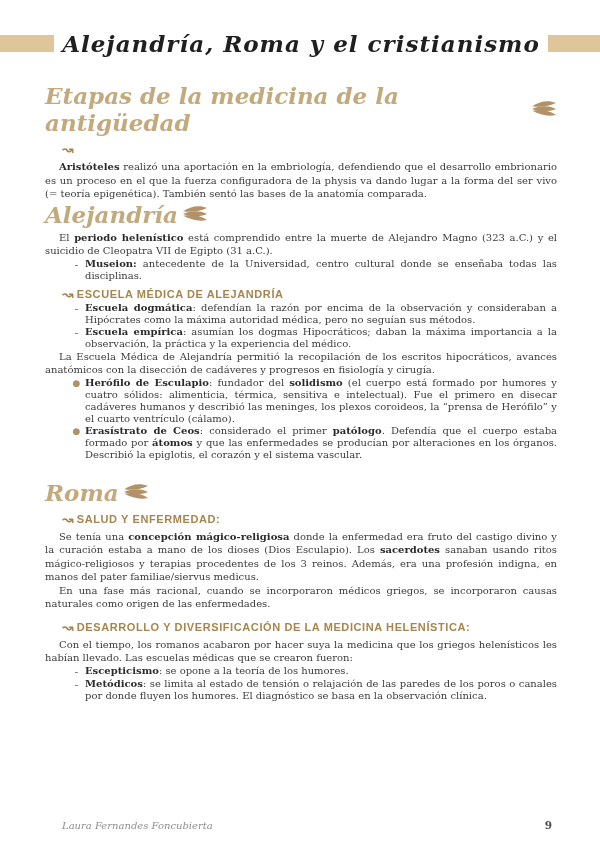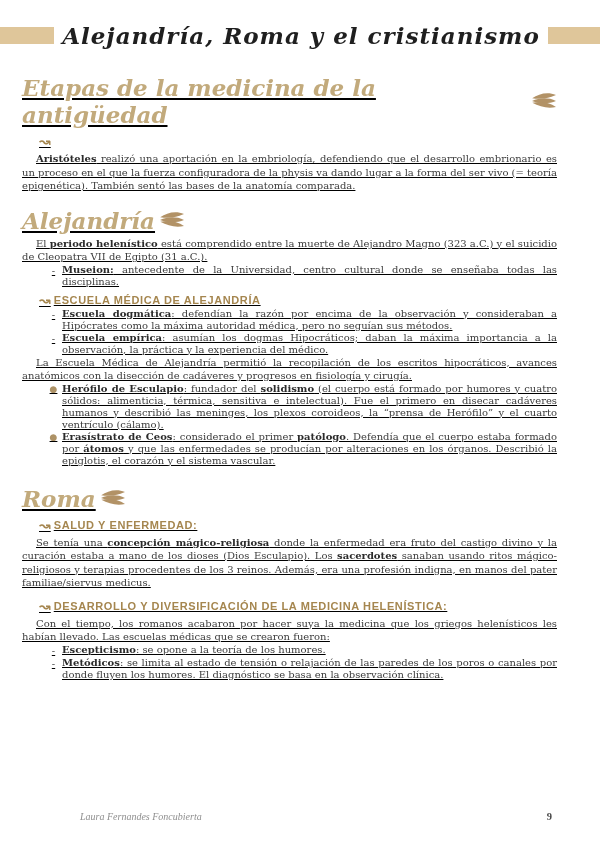--- a/index.html
+++ b/index.html
@@ -7,29 +7,29 @@
     --bold-text:#2b2b2b; --bullet:#ad9266; --footer-text:#8f8f8f; --title:#1f1f1f;
     --leaf:#b29266;
   }
   *{margin:0;padding:0;box-sizing:border-box;}
   html,body{background:#fff;}
   body{width:600px;height:848px;overflow:hidden;position:relative;
        font-family:"DejaVu Serif","Liberation Serif",serif;}
   .page{width:600px;height:848px;position:relative;background:#fff;}
 
   
-  .header{margin-top:20px;display:flex;align-items:center;justify-content:center;gap:8px;height:30px;}
+  .header{margin-top:28px;display:flex;align-items:center;justify-content:center;gap:8px;height:30px;}
   .bar{height:17px;background:var(--bar);display:inline-block;}
   .bar.left{width:114px;}
   .bar.right{width:110px;}
   .page-title{font-size:23px;font-weight:700;font-style:italic;color:var(--title);
       letter-spacing:1px;white-space:nowrap;font-family:"DejaVu Serif",serif;}
 
   
-  .content{padding:0 43px 0 22px;text-decoration:underline;}
+  .content{padding:0 43px 0 45px;}
 
   .script-heading{font-style:italic;font-weight:700;color:var(--script);
       font-family:"DejaVu Serif",serif;display:flex;align-items:center;gap:4px;}
   .script-heading.lg{font-size:23px;margin-top:24px;margin-bottom:2px;}
   .script-heading.section{font-size:23px;}
   .leaf-icon{flex:0 0 auto;}
 
   .subhead{font-family:"Liberation Sans","DejaVu Sans",sans-serif;font-weight:700;
       font-size:11px;color:var(--subhead);letter-spacing:.6px;margin-left:17px;
       display:flex;align-items:center;gap:3px;}
@@ -41,25 +41,25 @@
 
   .li{display:flex;font-size:10px;line-height:13.5px;color:var(--body-text);}
   .li .marker{flex:0 0 17px;text-align:center;}
   .li .marker.bullet{color:var(--bullet);font-size:9px;line-height:13.5px;}
   .li.dash{padding-left:23px;}
   .li.bullet-li{padding-left:23px;}
   .li p{flex:1;font-size:10px;line-height:12px;text-align:justify;color:var(--body-text);}
 
   .mt2{margin-top:2px;} .mt3{margin-top:3px;} .mt4{margin-top:4px;}
   .mt5{margin-top:5px;} .mt8{margin-top:8px;}
-  .mt14{margin-top:14px;} .mt18{margin-top:18px;}
+  .mt14{} .mt18{margin-top:18px;}
 
   
-  .footer{position:absolute;left:80px;right:48px;top:791px;display:flex;
-      justify-content:space-between;align-items:baseline;font-family:Liberation Serif, serif;}
+  .footer{position:absolute;left:62px;right:48px;top:791px;display:flex;
+      justify-content:space-between;align-items:baseline;}
   .footer .author{font-style:italic;font-size:10px;color:var(--footer-text);}
   .footer .pagenum{font-size:10.5px;font-weight:700;color:#4a4a4a;}
 </style>
 </head>
 <body>
 
 <div class="page">
 
   <div class="header">
     <span class="bar left"></span>
@@ -140,20 +140,21 @@
         </g>
       </svg>
     </div>
 
     <div class="subhead mt5">
       <span class="arrow">↝</span>
       <span>SALUD Y ENFERMEDAD:</span>
     </div>
 
     <p class="body indent mt3"><span>Se tenía una </span><b>concepción mágico-religiosa</b><span> donde la enfermedad era fruto del castigo divino y la curación estaba a mano de los dioses (Dios Esculapio). Los </span><b>sacerdotes</b><span> sanaban usando ritos mágico-religiosos y terapias procedentes de los 3 reinos. Además, era una profesión indigna, en manos del pater familiae/siervus medicus.</span></p>
+    <p class="body indent"><span>En una fase más racional, cuando se incorporaron médicos griegos, se incorporaron causas naturales como origen de las enfermedades.</span></p>
 
     <div class="subhead mt8">
       <span class="arrow">↝</span>
       <span>DESARROLLO Y DIVERSIFICACIÓN DE LA MEDICINA HELENÍSTICA:</span>
     </div>
 
     <p class="body indent mt3"><span>Con el tiempo, los romanos acabaron por hacer suya la medicina que los griegos helenísticos les habían llevado. Las escuelas médicas que se crearon fueron:</span></p>
 
     <div class="li dash">
       <span class="marker">-</span>

